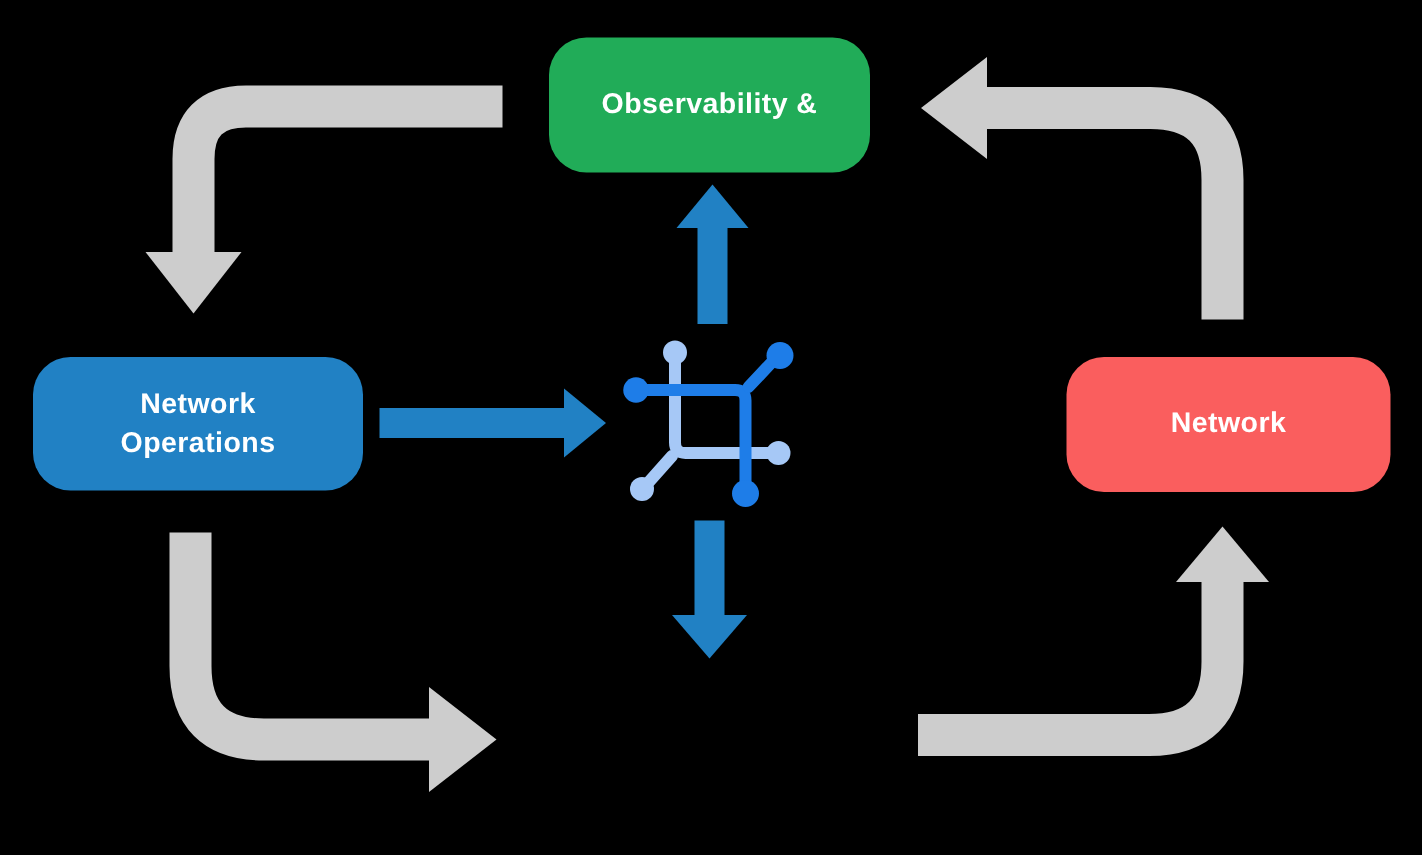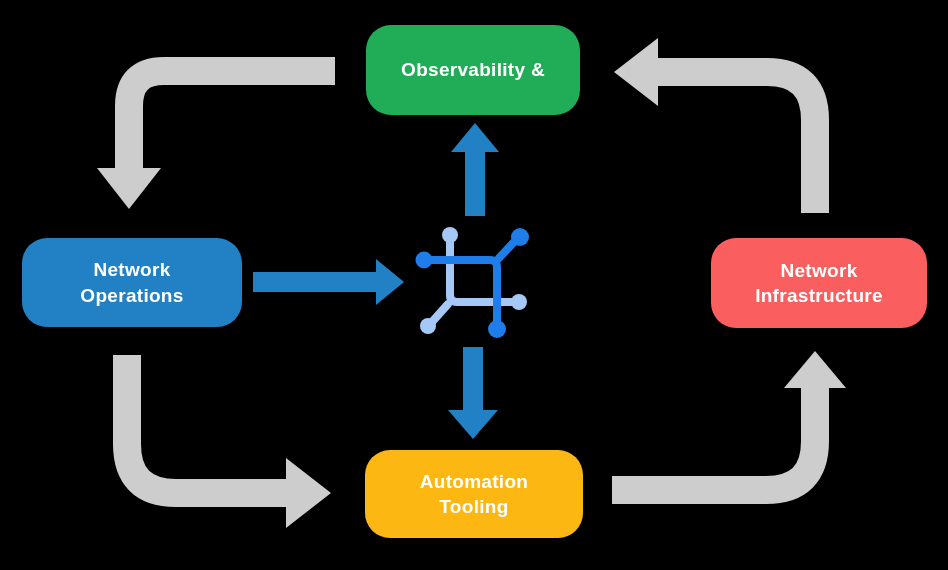--- a/index.html
+++ b/index.html
@@ -90,21 +90,16 @@
     <div>Observability &amp;</div>
   </div>
 
   <div class="node node-operations" style="background: rgb(33, 129, 196);">
     <div>Network</div>
     <div>Operations</div>
   </div>
 
   <div class="node node-infrastructure" style="background: rgb(250, 94, 94);">
     <div>Network</div>
-    <div>Infrastructure</div>
   </div>
 
-  <div class="node node-automation" style="background: rgb(252, 183, 19);">
-    <div>Automation</div>
-    <div>Tooling</div>
-  </div>
 
 </div>
 
 </body></html>

